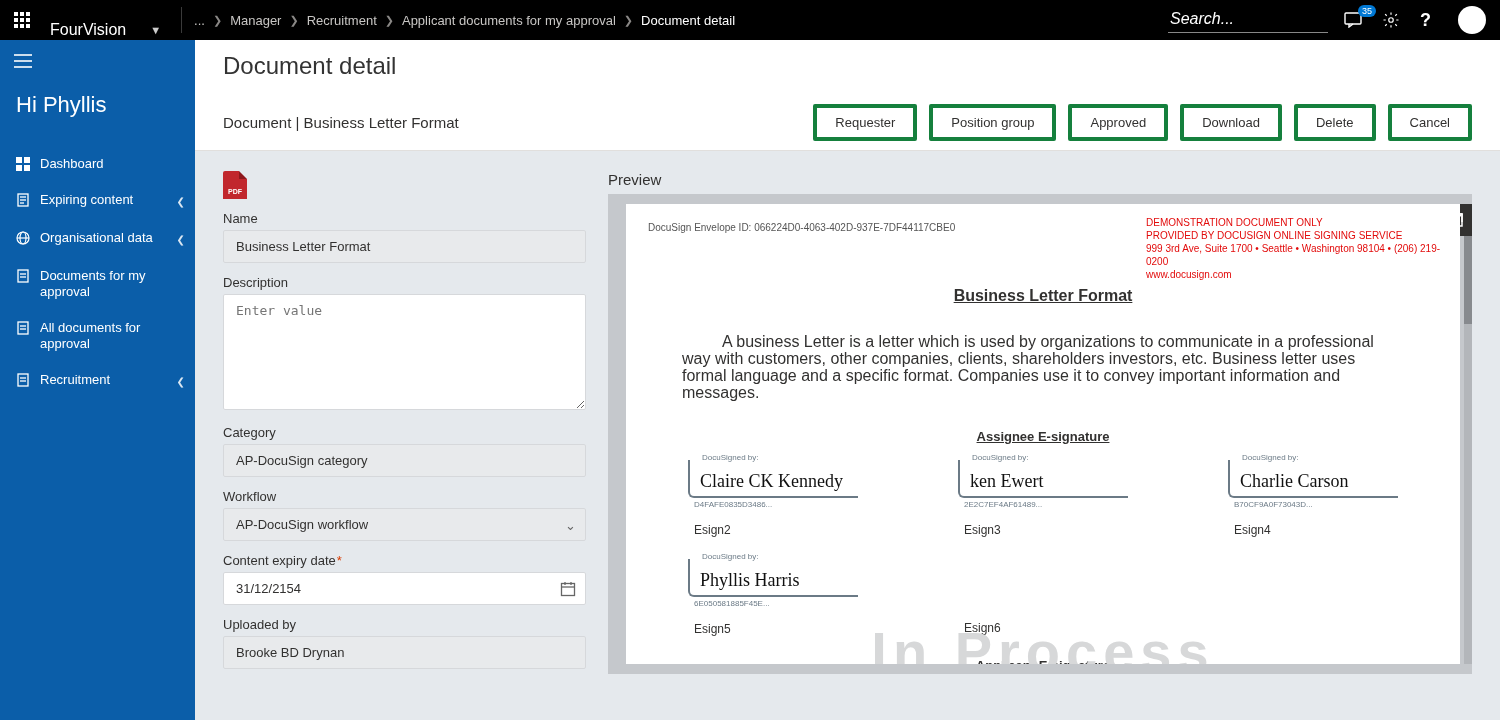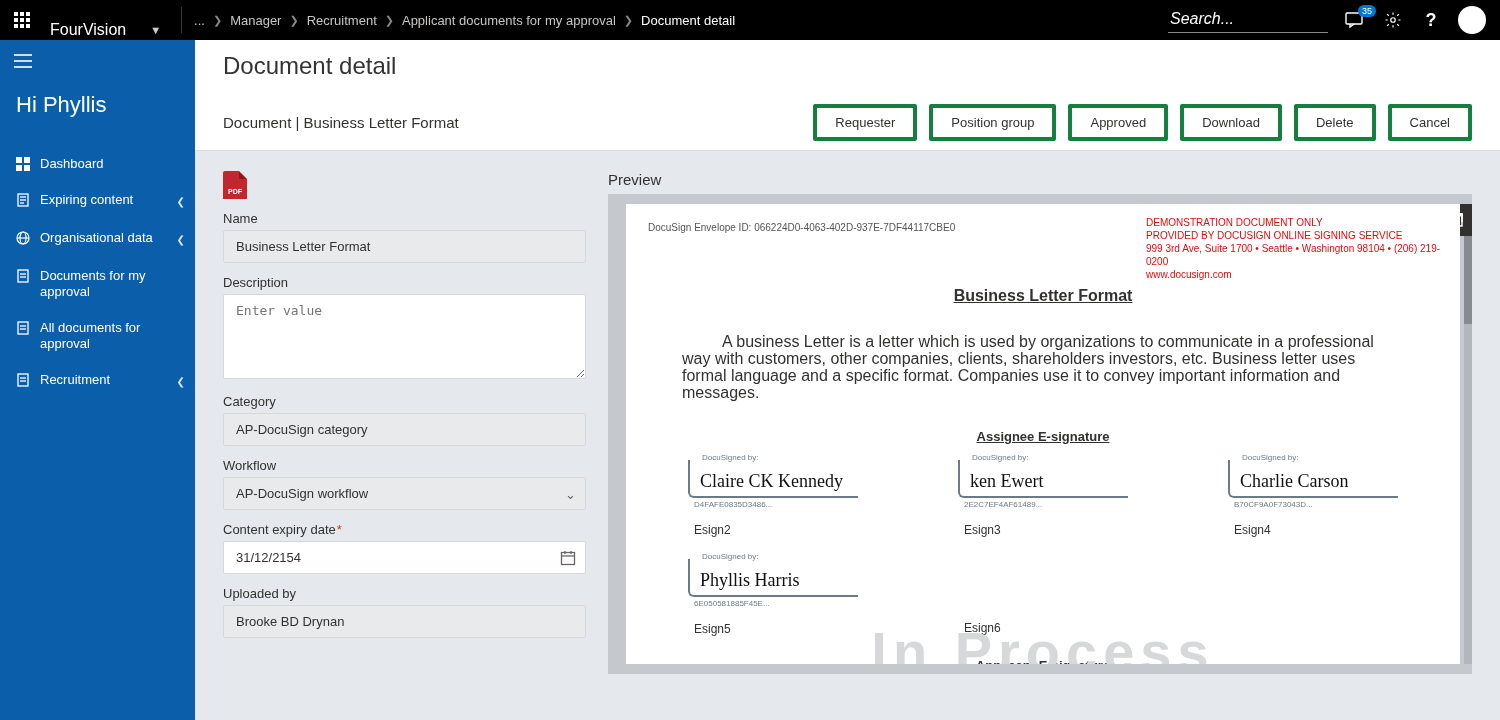--- a/index.html
+++ b/index.html
@@ -10,21 +10,21 @@
 .waffle { width: 44px; height: 40px; display: flex; align-items: center; justify-content: center; }
 .brand { font-size: 16px; font-weight: 400; padding: 0 14px 0 6px; display: flex; align-items: center; gap: 24px; margin-top: 20px; }
 .brand .chev { font-size: 11px; opacity: .8; }
 .sep-v { width: 1px; height: 26px; background: #3a3a3a; margin: 0 6px; }
 .crumbs { display: flex; align-items: center; gap: 8px; color: #c8c6c4; font-size: 13px; padding-left: 6px; flex: 1; }
 .crumbs .cur { color: #fff; }
 .crumbs .csep { color: #8a8886; font-size: 11px; }
 .search { margin-left: auto; display: flex; align-items: center; gap: 16px; padding-right: 14px; }
 .search input { background: transparent; border: none; border-bottom: 1px solid #888; color: #fff; font-size: 16px; width: 160px; padding: 2px 2px 4px; outline: none; }
 .search input::placeholder { color: #fff; font-style: italic; }
-.hticon { width: 22px; height: 22px; display: inline-flex; align-items: center; justify-content: center; position: relative; }
+.hticon { width: 22px; height: 22px; display: inline-flex; align-items: center; justify-content: flex-start; position: relative; }
 .badge { position: absolute; top: -4px; right: -10px; background: #0078d4; color: #fff; font-size: 9px; padding: 0 4px; border-radius: 6px; line-height: 12px; }
 .avatar { width: 28px; height: 28px; border-radius: 50%; background: #fff; display: inline-block; }
 
 
 .shell { display: flex; height: calc(720px - 40px); }
 .sidebar { width: 195px; background: #0b5ea9; color: #fff; display: flex; flex-direction: column; }
 .hamb { height: 42px; display: flex; align-items: center; padding-left: 14px; }
 .greet { font-size: 22px; font-weight: 300; padding: 10px 16px 28px; }
 .nav { display: flex; flex-direction: column; }
 .nav a { display: flex; align-items: flex-start; gap: 10px; color: #fff; text-decoration: none; padding: 10px 10px 10px 16px; font-size: 13px; line-height: 16px; position: relative; }
@@ -46,21 +46,21 @@
 .col-left { width: 398px; }
 .col-right { flex: 1; position: relative; }
 
 .pdf-badge { width: 24px; height: 28px; background: #c1272d; border-radius: 2px 2px 0 0; position: relative; margin-bottom: 12px; color:#fff; font-size:7px; font-weight:700; display:flex; align-items:flex-end; justify-content:center; padding-bottom:4px; }
 .pdf-badge::before { content:""; position:absolute; top:0; right:0; width:0; height:0; border-left:8px solid #8e181d; border-top:8px solid #e5e9ed; }
 
 .flabel { font-size: 13px; color: #323130; margin: 8px 0 4px; }
 .req::after { content: "*"; color: #d83b01; margin-left: 1px; }
 .ftext { width: 100%; background: #e8eaec; border: 1px solid #d6d8db; border-radius: 2px; padding: 8px 12px; font-size: 13px; color: #323130; }
 .ftext.white { background: #fff; }
-textarea.ftext { height: 85px; resize: vertical; }
+textarea.ftext { height: 116px; resize: vertical; }
 .frow { position: relative; margin-bottom: 12px; }
 .frow .chev-d, .frow .cal { position: absolute; right: 10px; top: 50%; transform: translateY(-50%); color: #666; pointer-events: none; }
 .frow.has-icon .ftext { }
 
 .preview-label { font-size: 15px; color: #323130; margin-bottom: 6px; }
 .preview-wrap { background: #c5c8cc; padding: 10px 12px 10px 18px; height: 480px; overflow: hidden; position: relative; }
 .preview-page { background: #fff; width: 100%; height: 100%; padding: 18px 22px; position: relative; font-size: 12px; overflow:hidden; }
 .open-ext { position: absolute; top: 10px; right: 0; width: 32px; height: 32px; background: #323130; color: #fff; display: flex; align-items: center; justify-content: center; cursor: pointer; }
 .pv-scroll { position:absolute; top:10px; right:-2px; bottom:10px; width:10px; background:#b3b6ba; }
 .pv-scroll::before { content:""; position:absolute; top:0; left:0; right:0; height:120px; background:#878a8e; }

